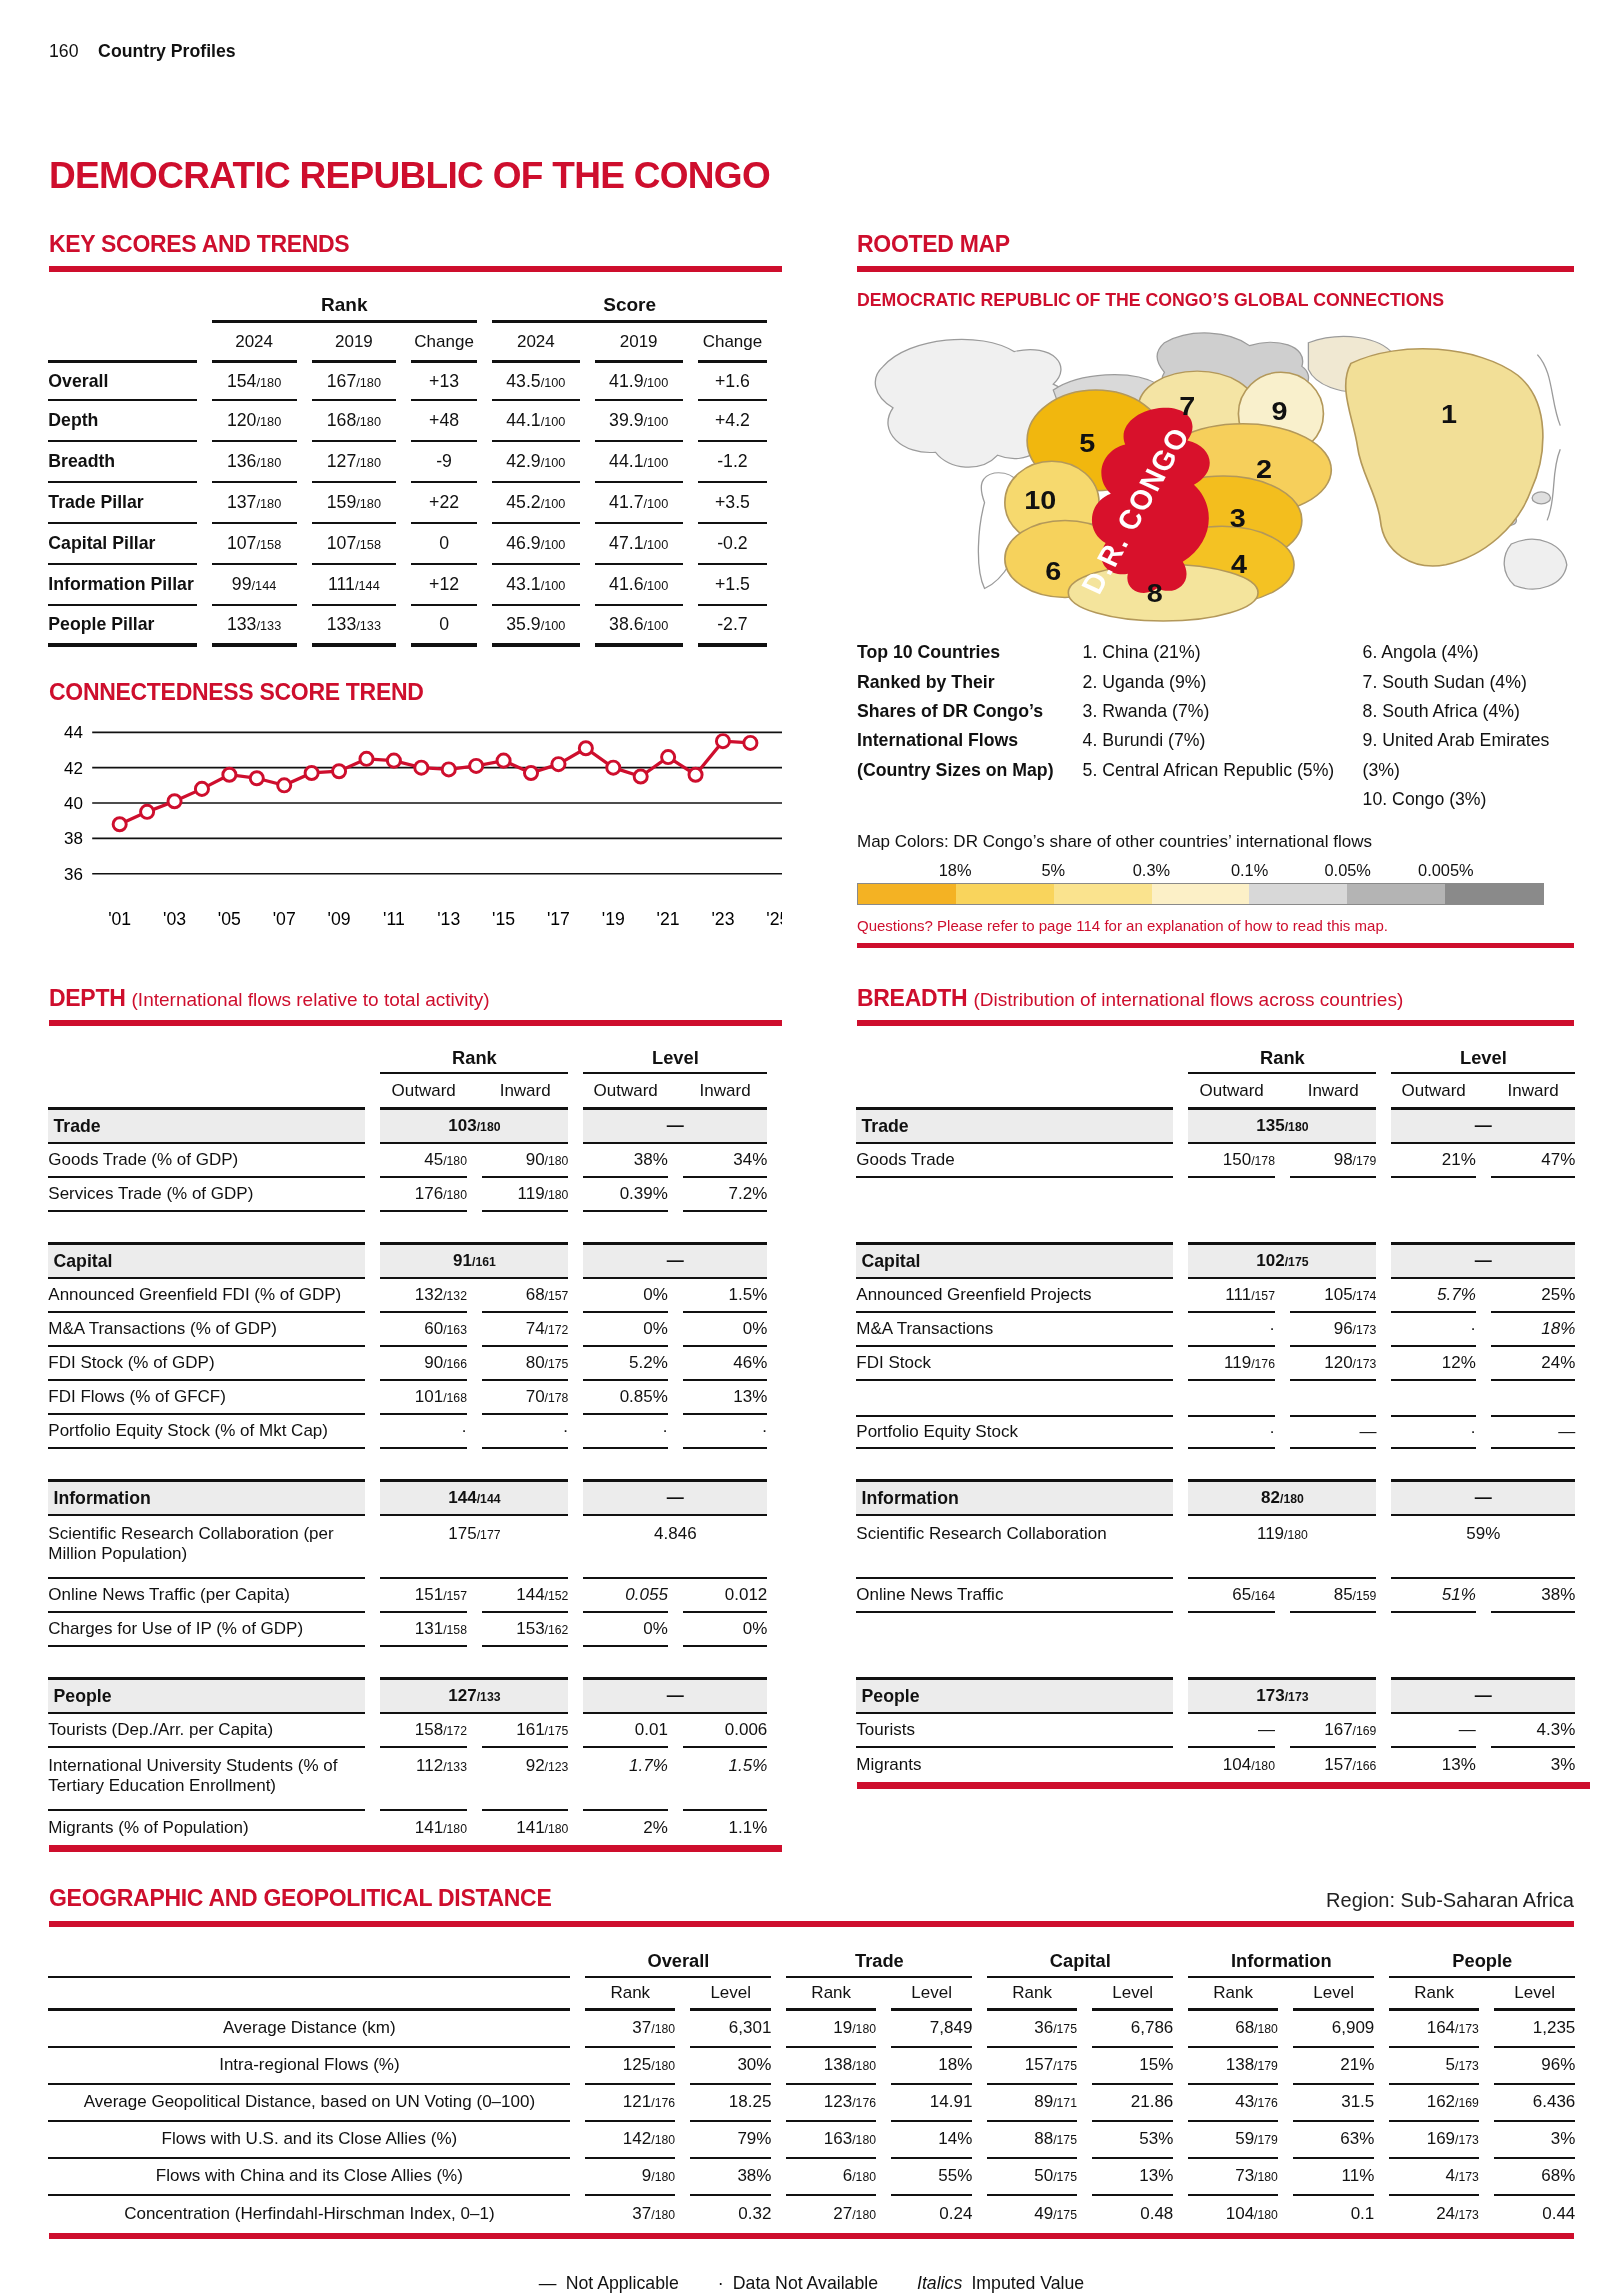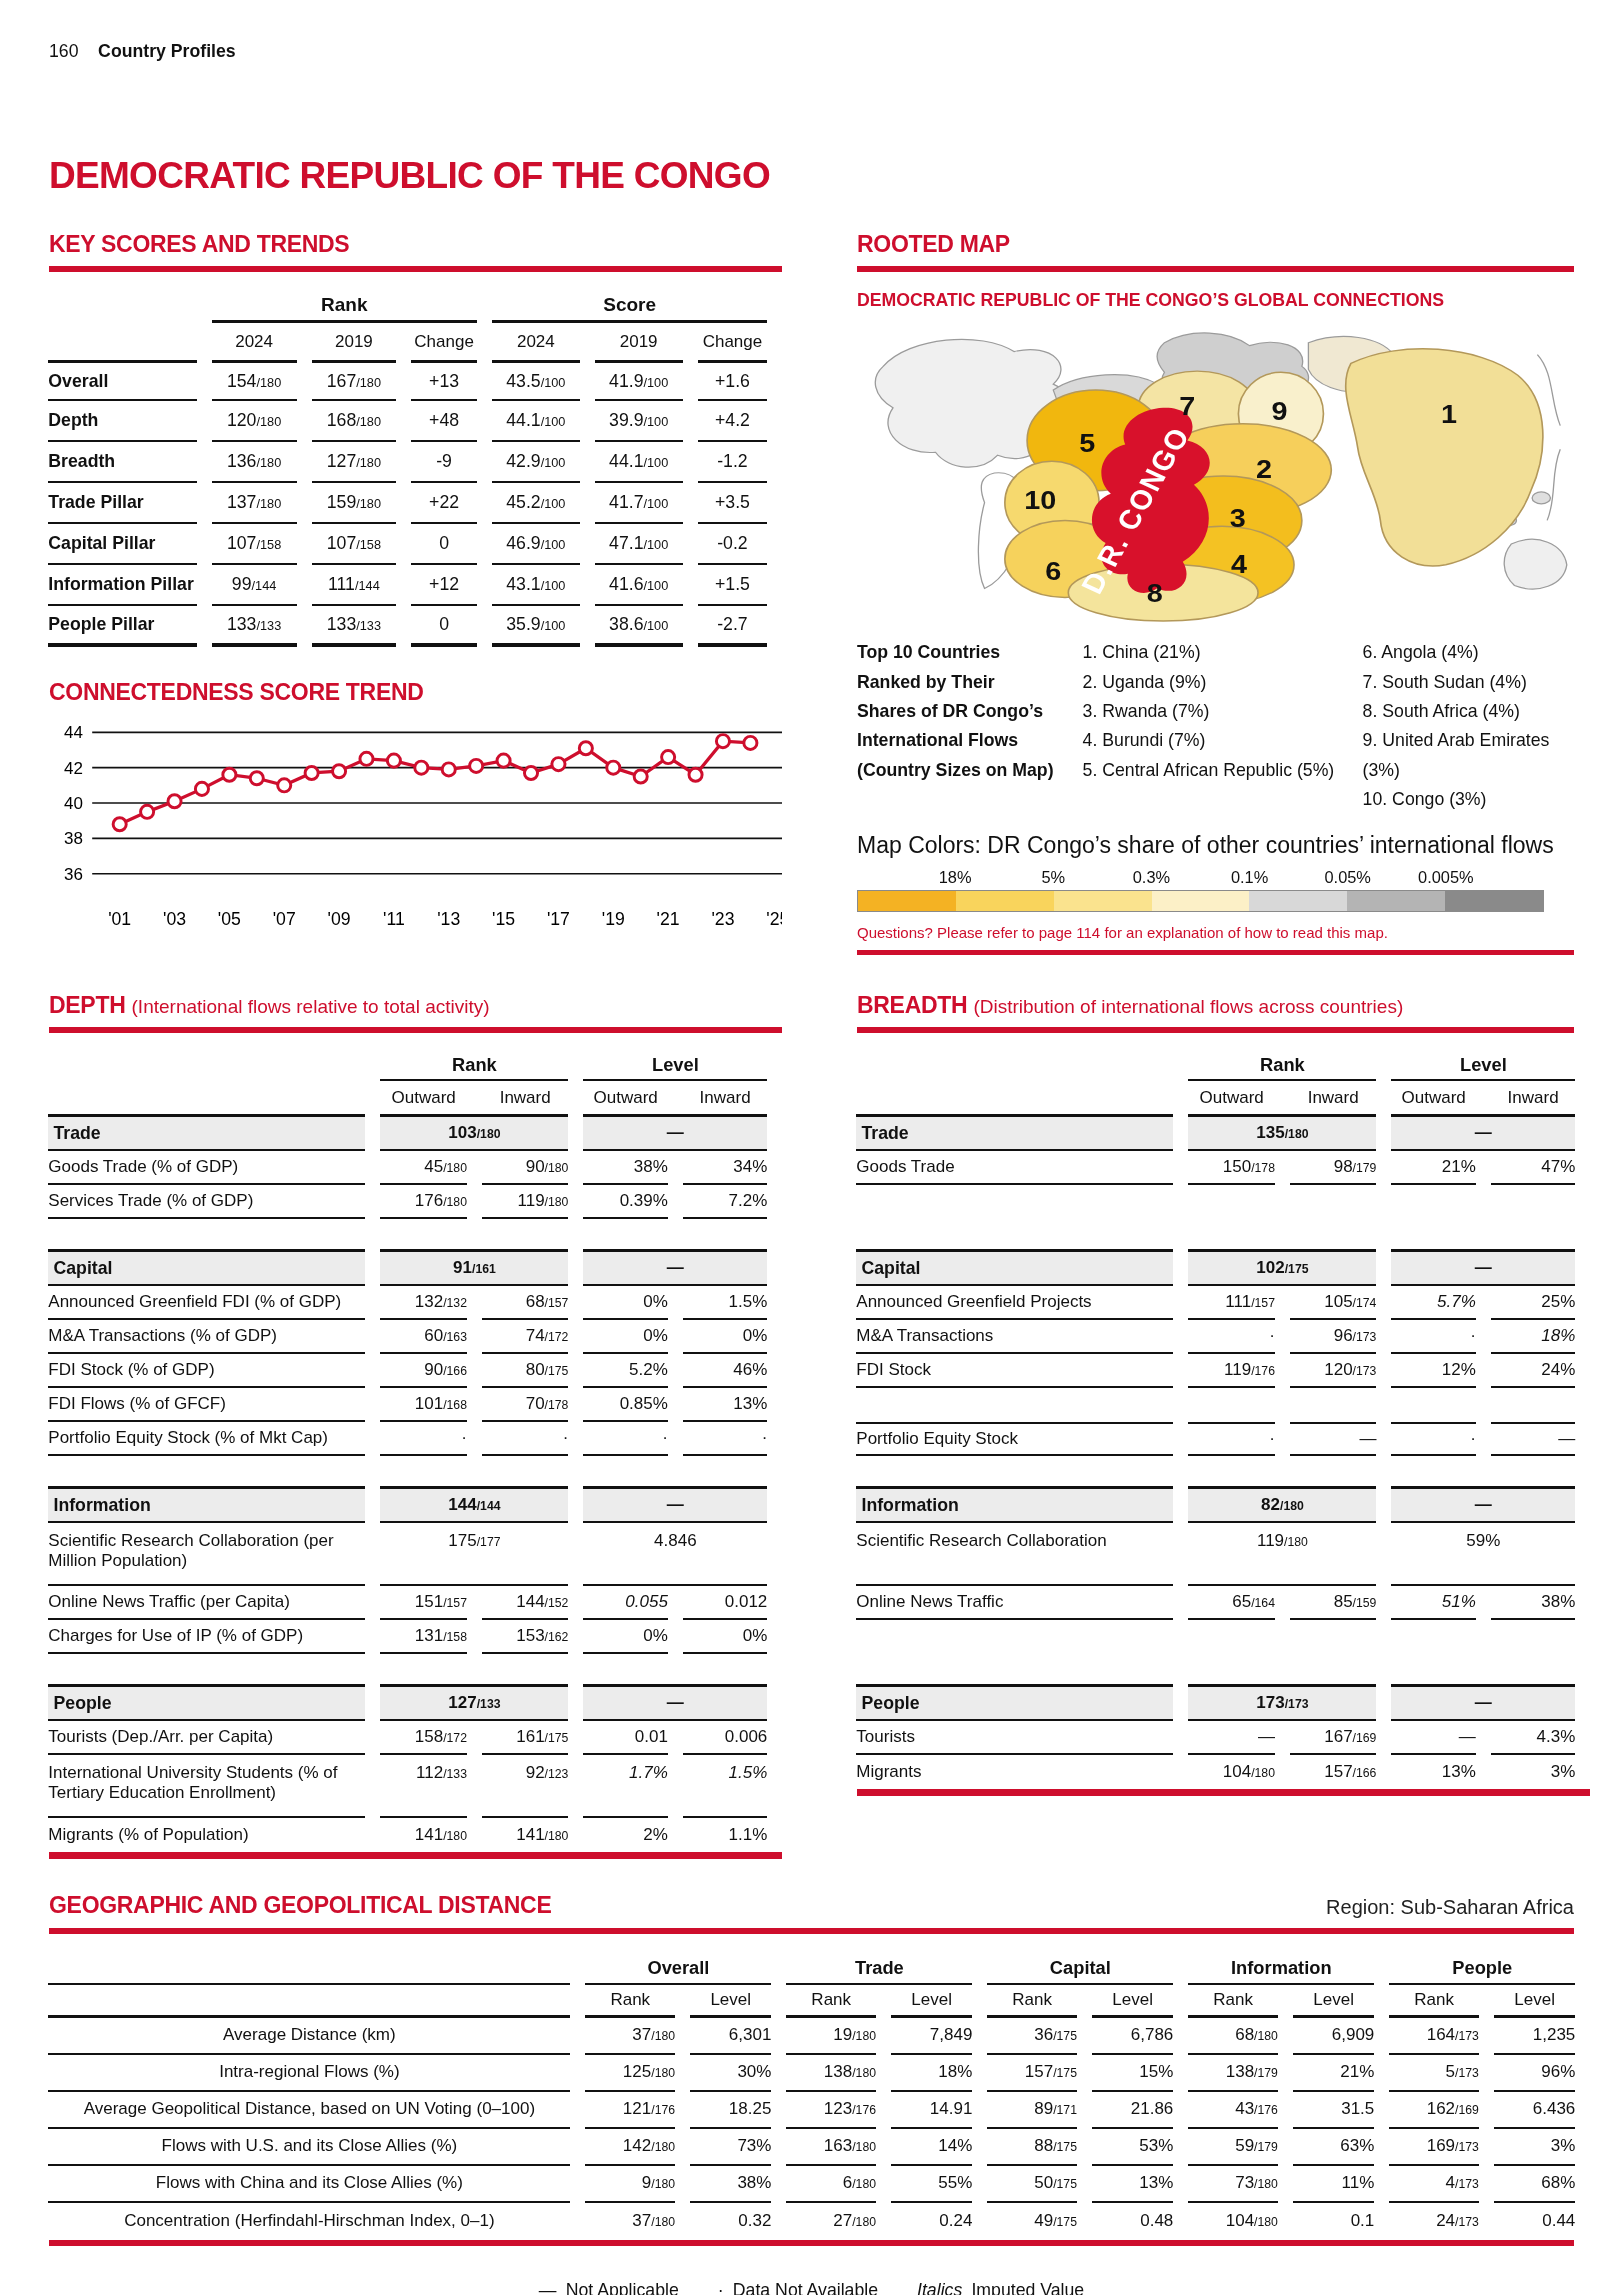--- a/index.html
+++ b/index.html
@@ -79,21 +79,21 @@
   .w-geo{width:1525px;}
 
   .geo-head{display:flex;justify-content:space-between;align-items:flex-end;margin-top:33px;}
   .geo-head .region{font-size:20px;color:#222;}
 
   .trend-wrap{margin-top:32px;}
   .maplegend{display:flex;gap:17px;font-size:17.7px;line-height:29.4px;margin-top:9.2px;}
   .maplegend .c1{width:226px;font-weight:700;}
   .maplegend .c2{width:285px;}
   .maplegend .c3{width:auto;}
-  .mapcolors{font-size:23px;margin-top:17px;}
+  .mapcolors{font-size:17px;margin-top:17px;}
   .scale{position:relative;margin-top:7.9px;width:687px;}
   .scale .labels{position:relative;height:23.6px;font-size:16.4px;}
   .scale .labels span{position:absolute;transform:translateX(-50%);top:1.3px;}
   .scale .bar{display:flex;height:22px;border:0.7px solid #8a8a8a;}
   .scale .bar div{flex:1;}
   .questions{color:var(--red);font-size:15px;margin-top:11.8px;}
 
   .footnote{display:flex;justify-content:center;gap:39px;font-size:17.7px;margin-top:34px;}
   .footnote .sym{margin-right:9.2px;}
   .footnote .ital{font-style:italic;margin-right:9.2px;}
@@ -735,21 +735,21 @@
               <td class="val"><span class="nm">89</span><span class="dn">/171</span></td>
               <td class="val">21.86</td>
               <td class="val"><span class="nm">43</span><span class="dn">/176</span></td>
               <td class="val">31.5</td>
               <td class="val"><span class="nm">162</span><span class="dn">/169</span></td>
               <td class="val">6.436</td>
             </tr>
             <tr class="d">
       <td class="lab">Flows with U.S. and its Close Allies (%)</td>
       <td class="val"><span class="nm">142</span><span class="dn">/180</span></td>
-              <td class="val">73%</td>
+              <td class="val">79%</td>
               <td class="val"><span class="nm">163</span><span class="dn">/180</span></td>
               <td class="val">14%</td>
               <td class="val"><span class="nm">88</span><span class="dn">/175</span></td>
               <td class="val">53%</td>
               <td class="val"><span class="nm">59</span><span class="dn">/179</span></td>
               <td class="val">63%</td>
               <td class="val"><span class="nm">169</span><span class="dn">/173</span></td>
               <td class="val">3%</td>
             </tr>
             <tr class="d">

